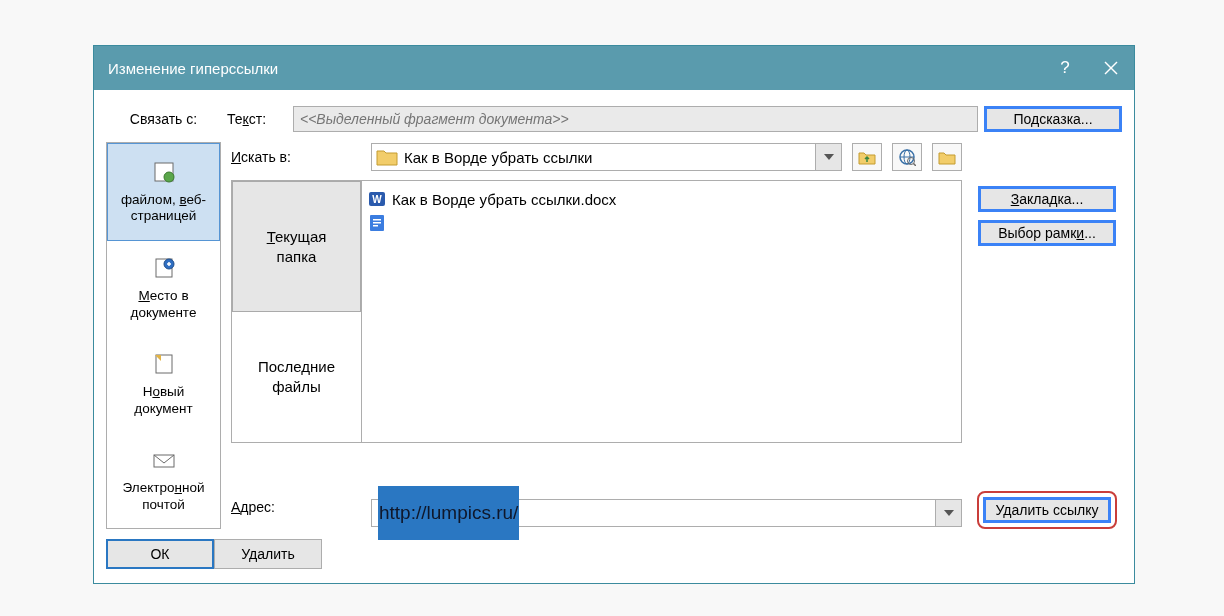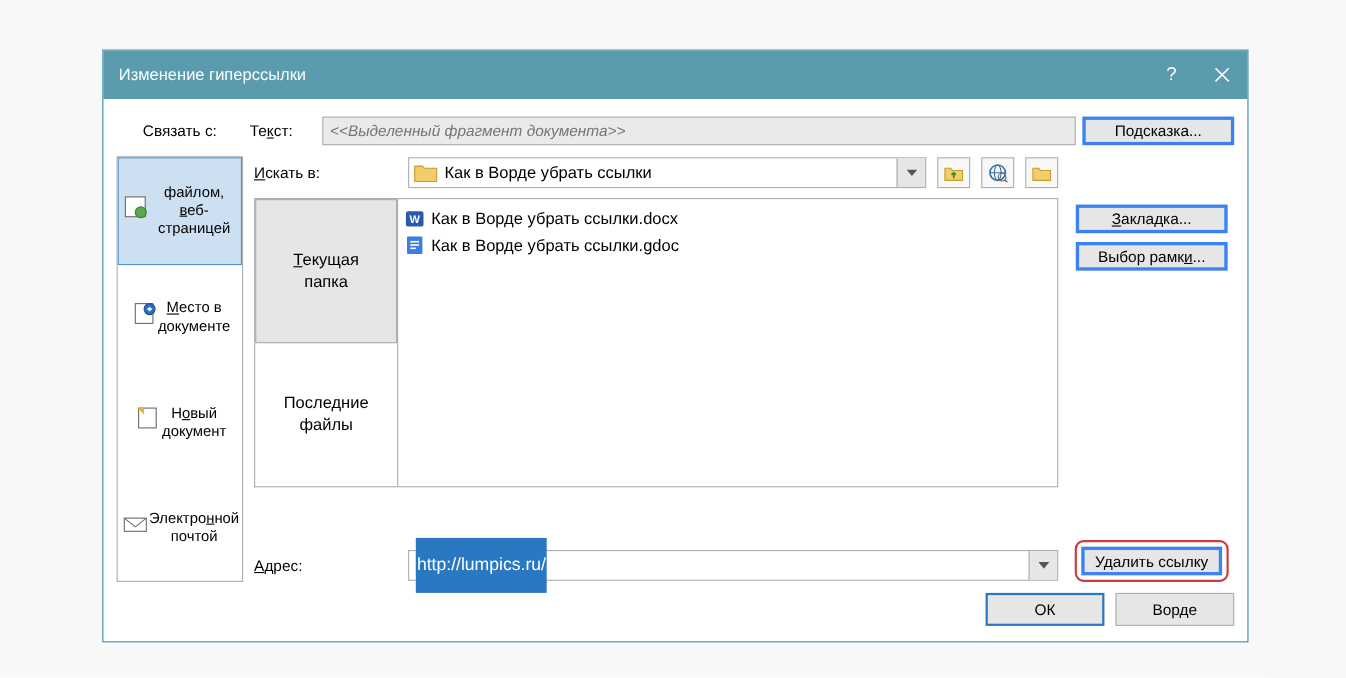--- a/index.html
+++ b/index.html
@@ -94,21 +94,21 @@
   }
   .link-panel {
     width: 115px;
     border: 1px solid #adadad;
     display: flex;
     flex-direction: column;
   }
   .link-item {
     flex: 1 1 0;
     display: flex;
-    flex-direction: row;
+    flex-direction: column;
     align-items: center;
     justify-content: center;
     text-align: center;
     font-size: 13.5px;
     cursor: pointer;
     padding: 4px 2px;
     line-height: 1.25;
   }
   .link-item.active {
     background: #cde0f2;
@@ -214,39 +214,38 @@
   }
   .file-icn {
     width: 18px;
     display: inline-flex;
     align-items: center;
     justify-content: center;
     font-size: 15px;
   }
   .addr-row {
     display: flex;
-    align-items: center;
     gap: 10px;
     height: 30px;
     margin-top: 48px;
   }
   .addr-input {
     flex: 1;
     height: 28px;
     border: 1px solid #adadad;
     background: #fff;
     display: flex;
     align-items: center;
     padding-left: 6px;
     position: relative;
   }
   .addr-input .sel {
     background: #2a77c2;
-    color: #ffffff;
-    font-size: 16px;
+    color: #0f172a;
+    font-size: 19px;
     padding: 16px 1px;
   }
   .right-col {
     width: 150px;
     display: flex;
     flex-direction: column;
     gap: 8px;
     align-items: center;
   }
   .right-col .spacer-top { height: 36px; }
@@ -255,22 +254,20 @@
     border: 2px solid #c93e3a;
     border-radius: 8px;
     padding: 4px;
     display: flex;
   }
   .remove-wrap button {
     flex: 1;
   }
   .foot-row {
     display: flex;
-    justify-content: flex-end;
-    gap: 10px;
     margin-top: 10px;
   }
   .btn-ok {
     height: 30px;
     min-width: 108px;
     border: 2px solid #2a77c2;
     background: #e6e6e6;
     font-size: 14px;
     cursor: pointer;
   }
@@ -413,21 +410,20 @@
             </div>
             <div class="file-row">
               <span class="file-icn">
                 <svg class="gdoc-svg" viewBox="0 0 18 18">
                   <rect x="2" y="1" width="14" height="16" fill="#3b7de0" rx="1"></rect>
                   <rect x="5" y="5" width="8" height="1.5" fill="#fff"></rect>
                   <rect x="5" y="8" width="8" height="1.5" fill="#fff"></rect>
                   <rect x="5" y="11" width="5" height="1.5" fill="#fff"></rect>
                 </svg>
               </span>
-              <span>Как в Ворде убрать ссылки.gdoc</span>
             </div>
           </div>
         </div>
 
         <div class="addr-row">
           <span class="lbl" style="width:130px"><u>А</u>дрес:</span>
           <div class="addr-input">
             <span class="sel">http://lumpics.ru/</span>
             <div class="combo-dd">
               <svg width="10" height="6" viewBox="0 0 10 6">
@@ -446,17 +442,17 @@
         <div class="spacer-mid"></div>
         <div class="remove-wrap">
           <button class="btn-std" style="min-width:0">Удалить ссылку</button>
         </div>
       </div>
 
     </div>
 
     <div class="foot-row">
       <button class="btn-ok">ОК</button>
-      <button class="btn-cancel">Ворде</button>
+      <button class="btn-cancel">Удалить</button>
     </div>
 
   </div>
 </div>
 
 </body></html>

